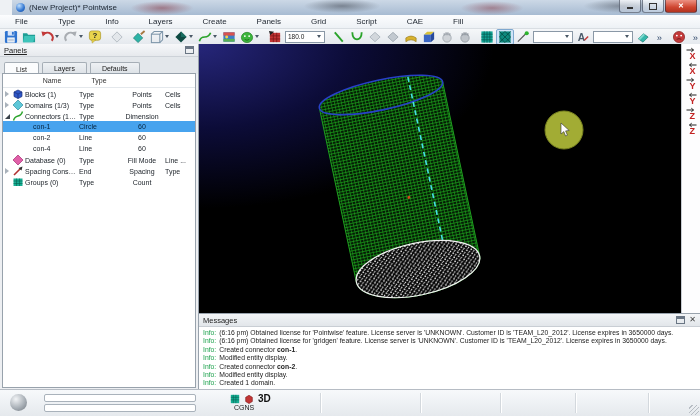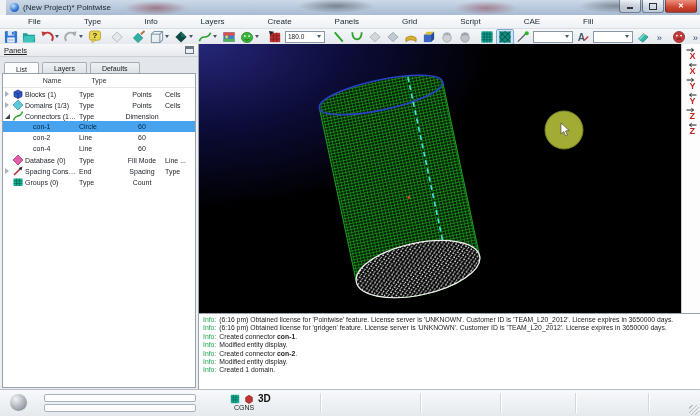--- a/index.html
+++ b/index.html
@@ -1,20 +1,20 @@
 <!DOCTYPE html>
 <html style="--mesh: #1da31d; --rim: #2840c8; --hl: #46dfe6; --cap: #f2f2f2; --cursor: #a9b437; --marker: #d2491a; --rowsel: #47a3ee; --info: #1fa24e;"><head>
 <meta charset="utf-8">
 <style>
   html,body{margin:0;padding:0;background:#d4d9df;}
   .app{position:relative;width:700px;height:416px;font-family:"Liberation Sans",sans-serif;
        background:#eef1f4;overflow:hidden;user-select:none;}
 
   
-  .titlebar{position:absolute;top:0;left:6px;right:0;height:15px;
+  .titlebar{position:absolute;top:0;left:12px;right:0;height:15px;
     background:linear-gradient(#ccd8e6,#a7bbd2);display:flex;align-items:center;padding:0 4px;}
   .titlebar::before{content:"";position:absolute;inset:0;pointer-events:none;background:
     radial-gradient(45px 10px at 150px 8px, rgba(125,25,35,.45), transparent 70%),
     radial-gradient(55px 10px at 330px 6px, rgba(55,60,70,.50), transparent 70%),
     radial-gradient(45px 10px at 480px 8px, rgba(125,25,35,.40), transparent 70%),
     radial-gradient(55px 10px at 610px 6px, rgba(55,60,70,.45), transparent 70%);}
   .app-icon{position:relative;width:9px;height:9px;border-radius:50%;
     background:radial-gradient(circle at 35% 30%, #bfe0ff, #2f74d0 60%, #184a96);margin-right:4px;}
   .title-text{position:relative;font-size:8px;color:#1a2430;white-space:nowrap;}
   .win-controls{position:absolute;right:3px;top:0;display:flex;}
@@ -23,21 +23,21 @@
     display:flex;align-items:center;justify-content:center;font-size:7px;color:#333;margin-left:1px;}
   .wbtn.min,.wbtn.max{width:20px;}
   .wbtn.close{width:30px;background:linear-gradient(#ec9182,#cf4530 60%,#b23320);color:#fff;font-weight:bold;}
   .max-glyph{width:6px;height:5px;border:1px solid #333;}
   .min-glyph{width:6px;height:2px;background:#333;margin-top:4px;}
 
   
   .menubar{position:absolute;top:15px;left:0;right:0;height:13px;
     background:linear-gradient(#fcfdfe,#edf1f5);border-bottom:1px solid #d9dee3;
     display:flex;align-items:center;font-size:8px;color:#1c242e;}
-  .menu-item{padding:1px 15px;cursor:default;margin-left:13px;}
+  .menu-item{padding:1px 15px;cursor:default;}
 
   
   .toolbar{position:absolute;top:29px;left:0;right:0;height:15px;
     background:linear-gradient(#f5f7f9,#e5e9ee);border-bottom:1px solid #c4cad1;
     display:flex;align-items:center;padding:0 2px;}
   .tbtn{height:14px;display:flex;align-items:center;padding:0 1px;border-radius:2px;border:1px solid transparent;}
   .tbtn.pressed{background:#cfe4f7;border:1px solid #7fa8cf;}
   .tbtn svg{display:block;}
   .tsep{width:1px;height:12px;background:#c2c8cf;margin:0 2px;box-shadow:1px 0 0 #fff;}
   .tgap{width:8px;}
@@ -598,20 +598,27 @@
       </div>
       <div class="ax-btn">
         <svg width="13" height="13" viewBox="0 0 13 13">
           <path d="M11.5 3 H4.5 M4.5 3 L6.7 1.2 M4.5 3 L6.7 4.8" stroke="#222" stroke-width="1" fill="none"></path>
           <text x="4.5" y="11.5" font-size="9" font-weight="bold" fill="#c22222" font-family="Liberation Sans">Z</text>
         </svg>
       </div>
     </div>
 
   <div class="messages">
+    <div class="msg-header">
+      <span>Messages</span>
+      <span class="icons">
+        <span class="float-ico"></span>
+        <span class="msg-x">✕</span>
+      </span>
+    </div>
     <div class="msg-lines" id="msg-lines">
         <div class="msg-line"><span class="minfo">Info:</span>(6:16 pm) Obtained license for 'Pointwise' feature. License server is 'UNKNOWN'. Customer ID is 'TEAM_L20_2012'. License expires in 3650000 days.</div>
         <div class="msg-line"><span class="minfo">Info:</span>(6:16 pm) Obtained license for 'gridgen' feature. License server is 'UNKNOWN'. Customer ID is 'TEAM_L20_2012'. License expires in 3650000 days.</div>
         <div class="msg-line"><span class="minfo">Info:</span>Created connector <b>con-1</b>.</div>
         <div class="msg-line"><span class="minfo">Info:</span>Modified entity display.</div>
         <div class="msg-line"><span class="minfo">Info:</span>Created connector <b>con-2</b>.</div>
         <div class="msg-line"><span class="minfo">Info:</span>Modified entity display.</div>
         <div class="msg-line"><span class="minfo">Info:</span>Created 1 domain.</div>
       </div>
   </div>

